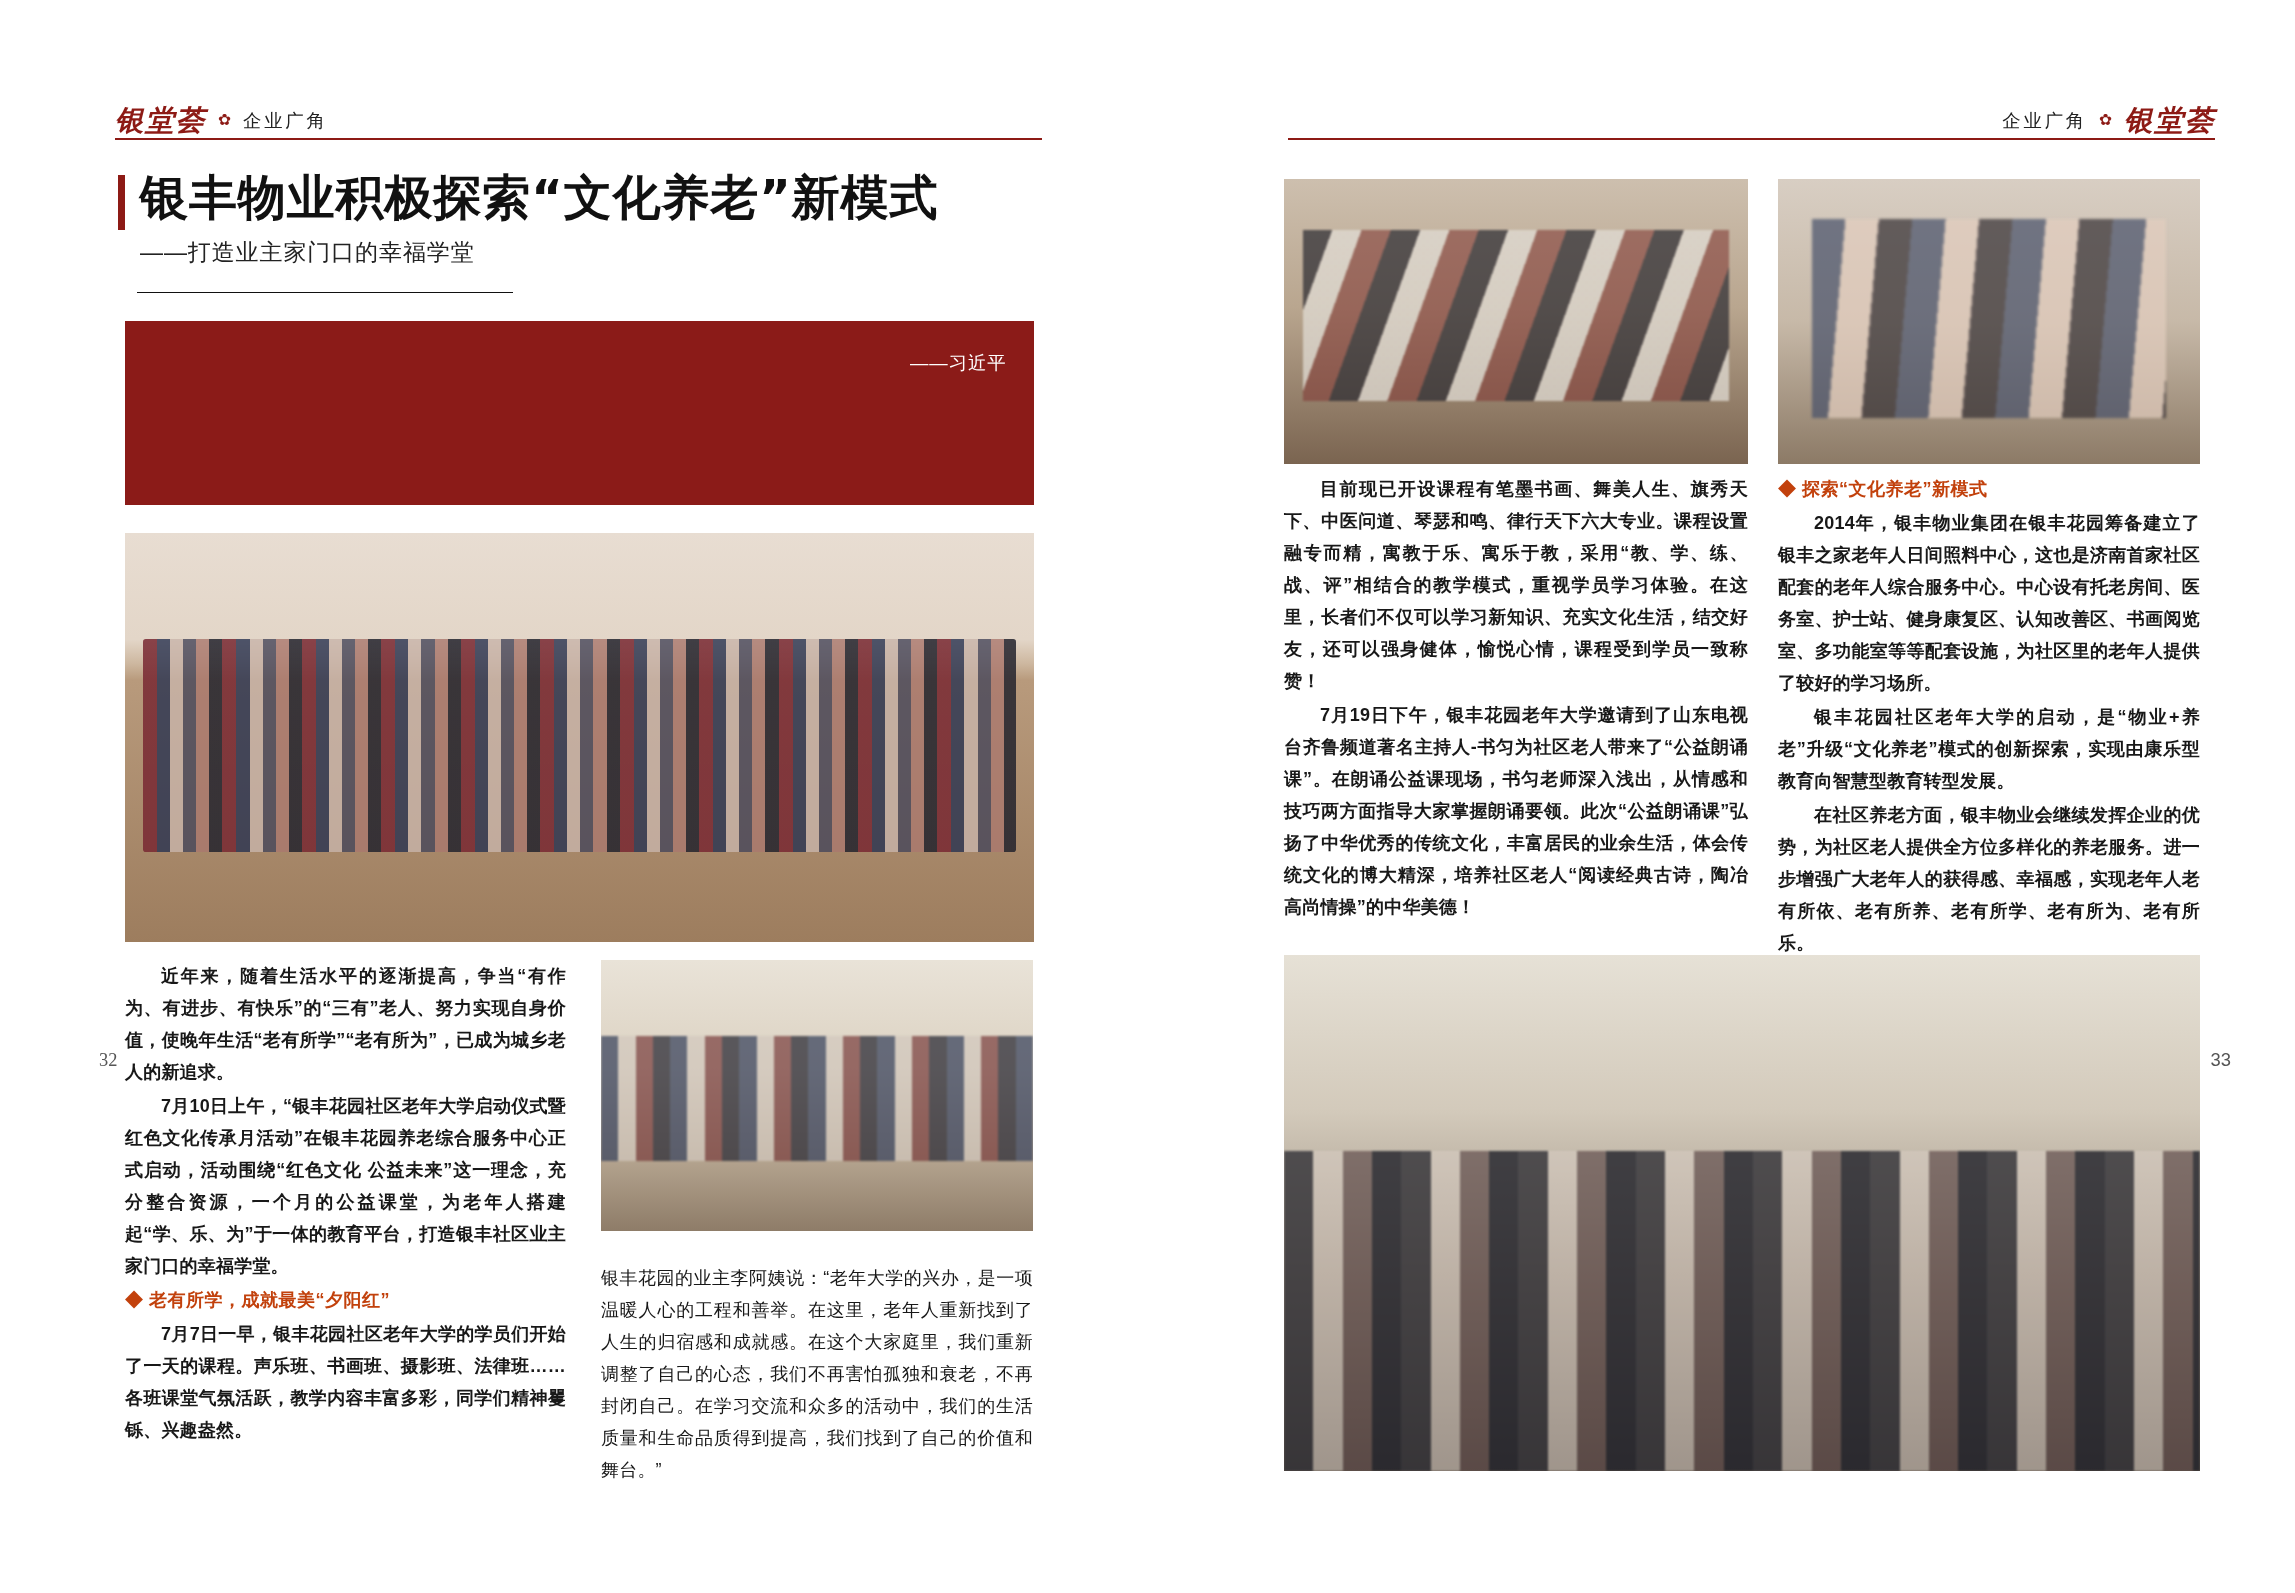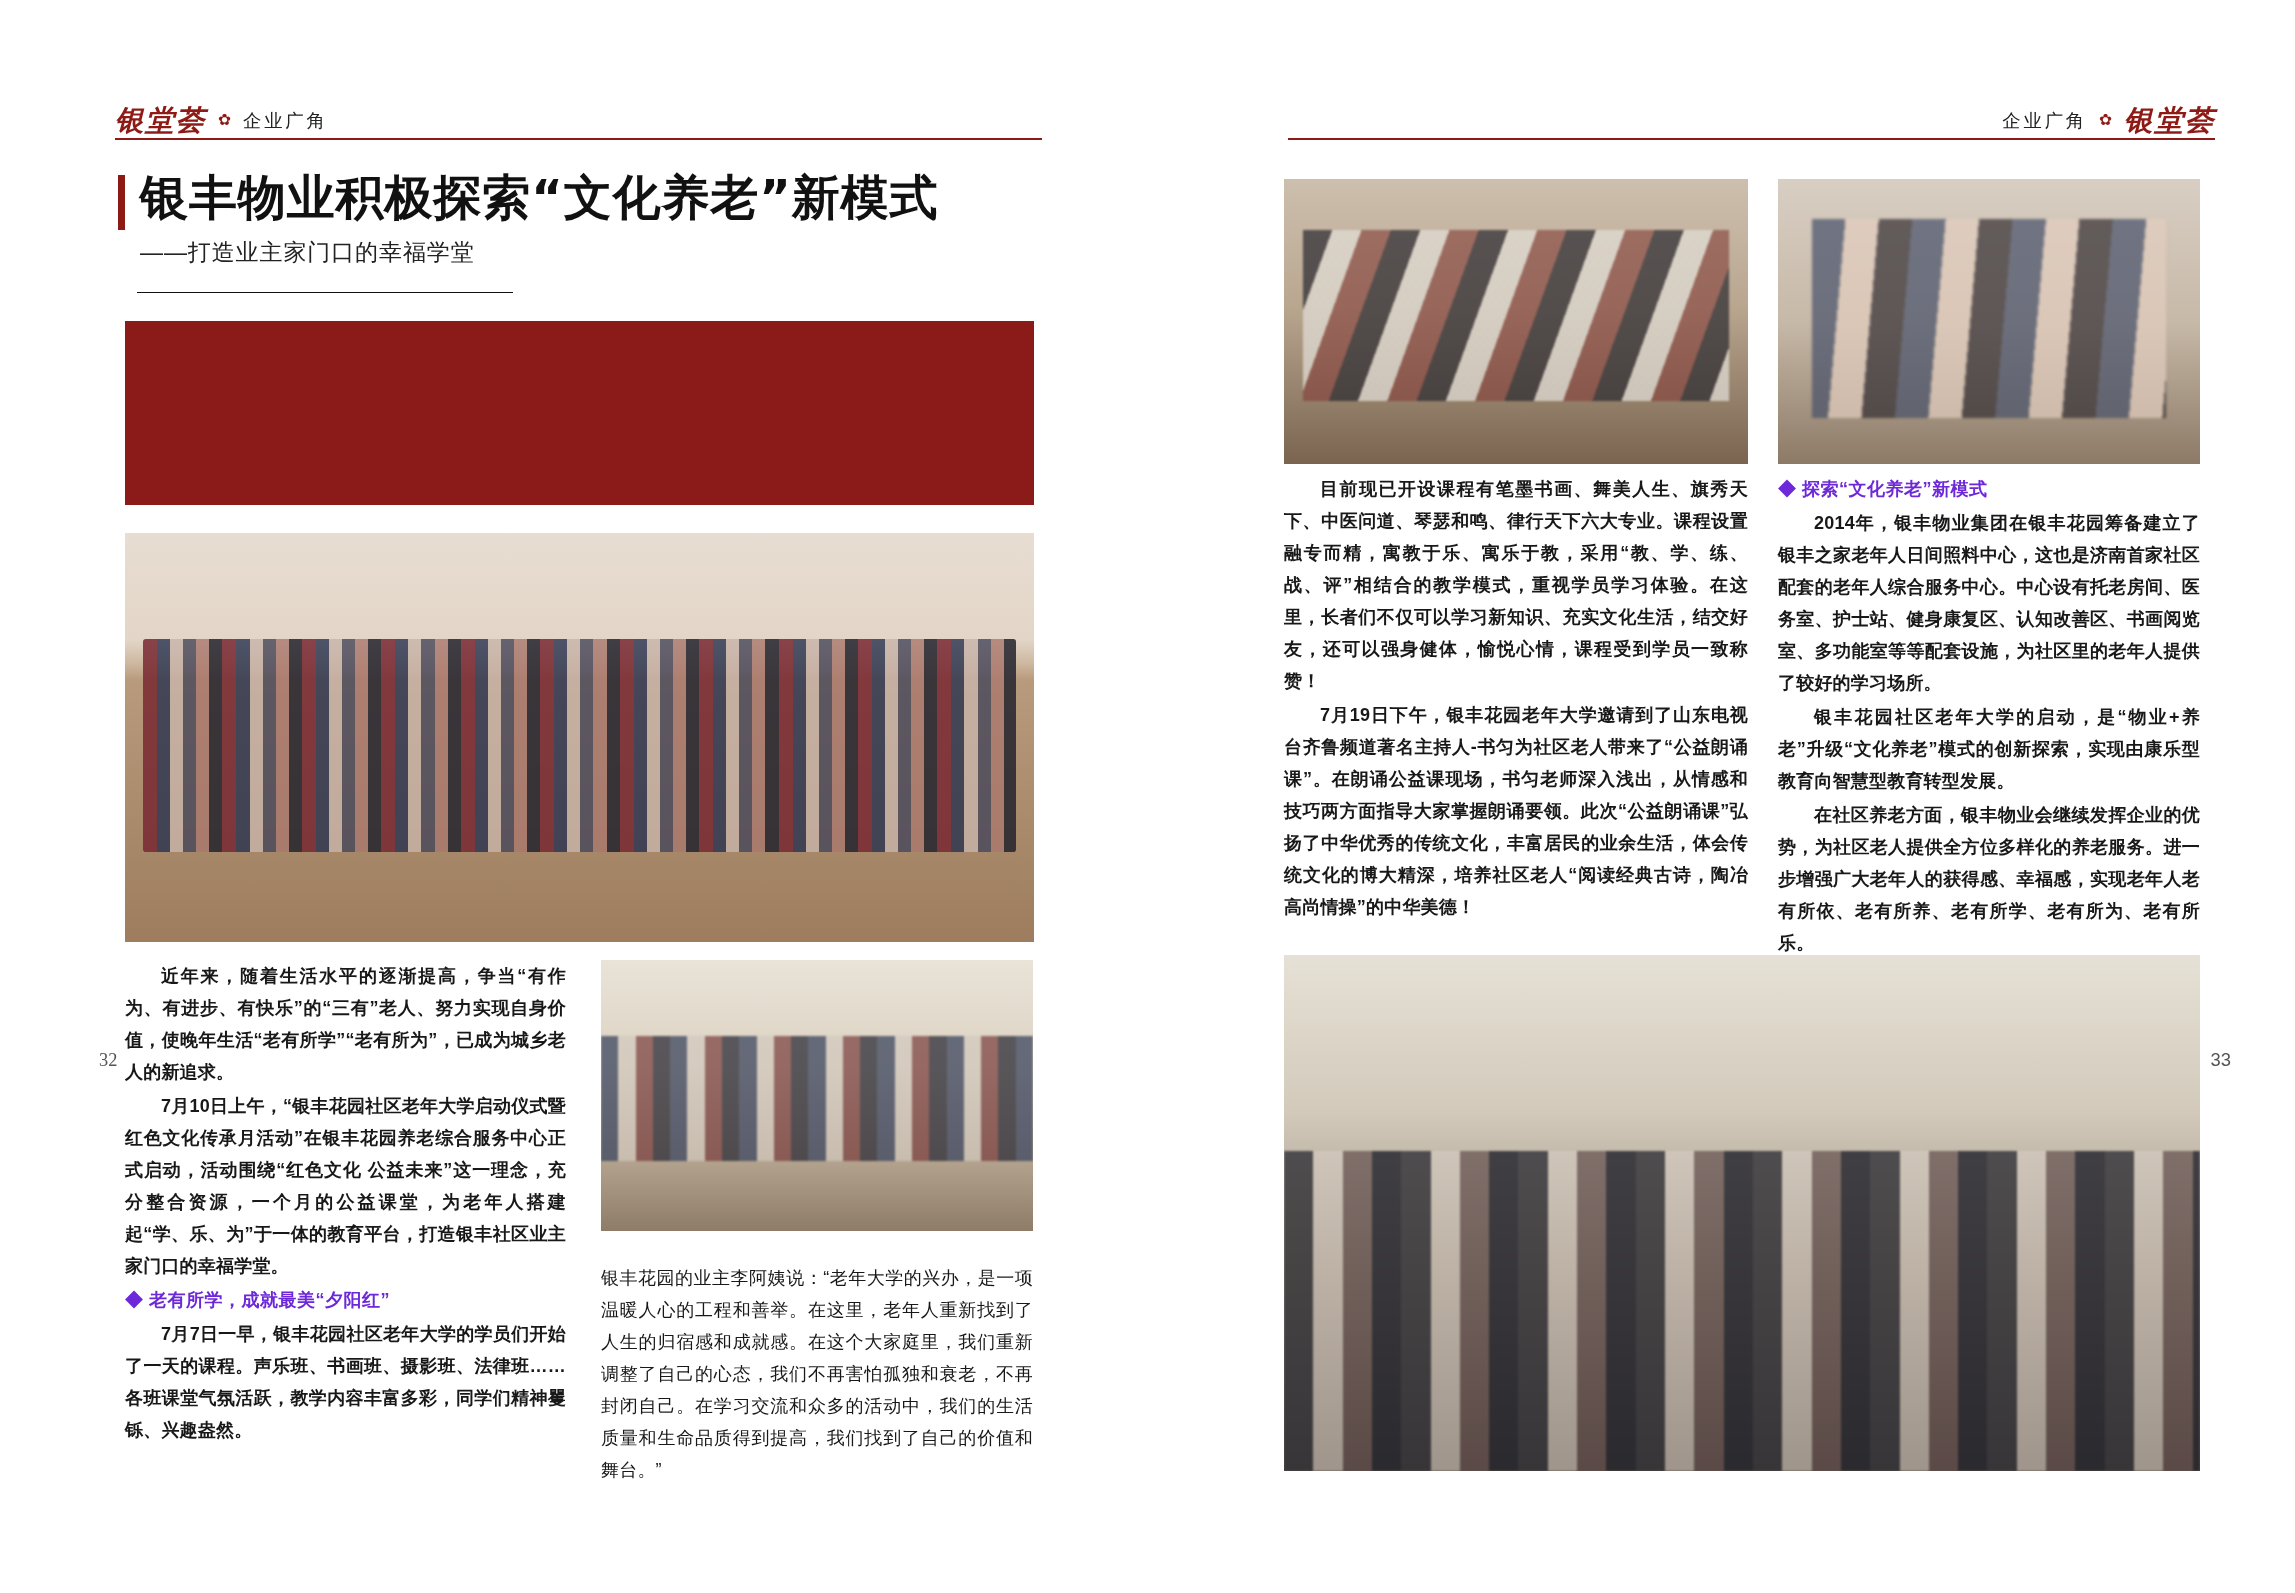--- a/index.html
+++ b/index.html
@@ -223,21 +223,21 @@
     color: #181818;
     text-align: justify;
     letter-spacing: 0.2px;
   }
   .col p {
     margin: 0 0 1.8px 0;
     text-indent: 2em;
     font-weight: bold;
   }
   .sec-title {
-    color: #6d28d9;
+    color: #c2410c;
     font-weight: bold;
     text-indent: 0 !important;
     letter-spacing: 0.5px;
     margin-top: 7.3px;
   }
 
   .caption-box {
     position: absolute;
     font-size: 18px;
     line-height: 1.78;
@@ -271,20 +271,21 @@
     <div class="rule-under" style="left:115px; top:138px; width:927px;"></div>
 
     <div class="headline-wrap">
       <div class="headline-bar"></div>
       <div class="headline">银丰物业积极探索“文化养老”新模式</div>
       <div class="subhead">——打造业主家门口的幸福学堂</div>
     </div>
     <div class="rule-under" style="left:137px; top:292px; width:376px; height:1.4px; background:#111;"></div>
 
     <div class="quotebox">
+      <div class="quote-sign">——习近平</div>
     </div>
 
     <div class="photo ph-group1" style="left:125px; top:533px; width:909px; height:409px;">
       <div class="ph-inner"></div>
     </div>
 
     <div class="col" style="left:125px; top:960px; width:441px;">
       <p>近年来，随着生活水平的逐渐提高，争当“有作为、有进步、有快乐”的“三有”老人、努力实现自身价值，使晚年生活“老有所学”“老有所为”，已成为城乡老人的新追求。</p>
       <p>7月10日上午，“银丰花园社区老年大学启动仪式暨红色文化传承月活动”在银丰花园养老综合服务中心正式启动，活动围绕“红色文化 公益未来”这一理念，充分整合资源，一个月的公益课堂，为老年人搭建起“学、乐、为”于一体的教育平台，打造银丰社区业主家门口的幸福学堂。</p>
       <p class="sec-title">◆ 老有所学，成就最美“夕阳红”</p>

